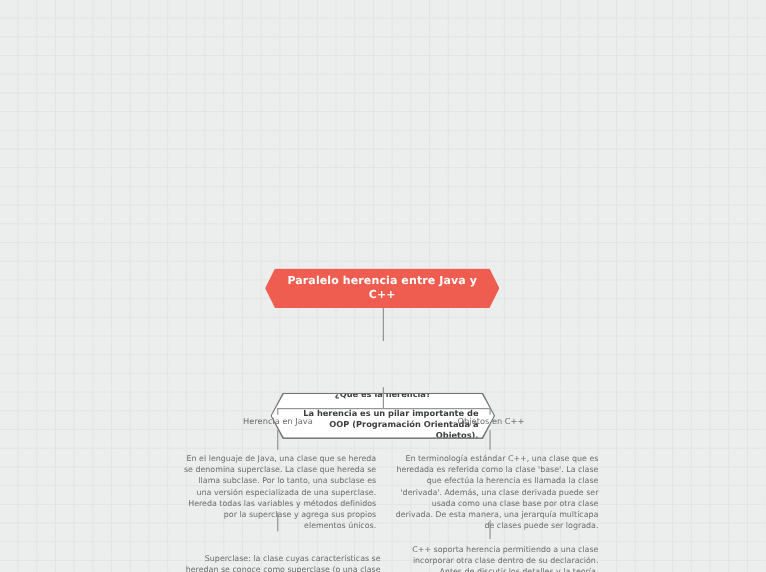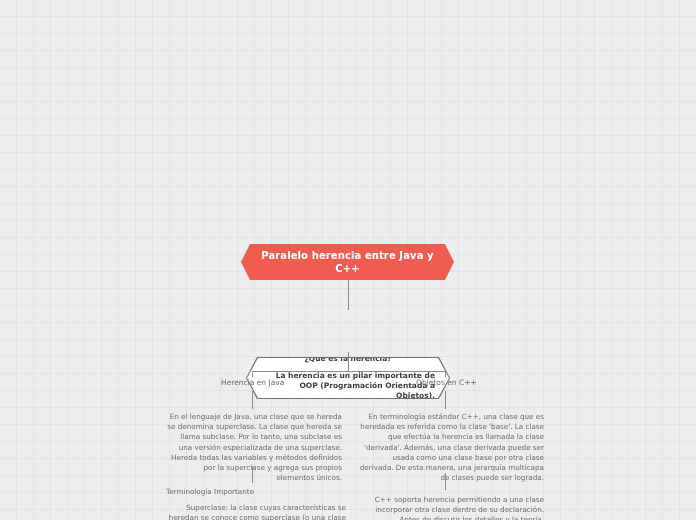--- a/index.html
+++ b/index.html
@@ -165,18 +165,17 @@
   <div class="conn-v" style="left:252px; top:391px; height:18px;"></div>
   <div class="conn-v" style="left:445px; top:391px; height:18px;"></div>
 
   <div class="para" id="para-java">En el lenguaje de Java, una clase que se hereda se denomina superclase. La clase que hereda se llama subclase. Por lo tanto, una subclase es una versión especializada de una superclase. Hereda todas las variables y métodos definidos por la superclase y agrega sus propios elementos únicos.</div>
 
   <div class="para" id="para-cpp">En terminología estándar C++, una clase que es heredada es referida como la clase 'base'. La clase que efectúa la herencia es llamada la clase 'derivada'. Además, una clase derivada puede ser usada como una clase base por otra clase derivada. De esta manera, una jerarquía multicapa de clases puede ser lograda.</div>
 
   <div class="conn-v" style="left:252px; top:466px; height:17px;"></div>
   <div class="conn-v" style="left:445px; top:473px; height:17px;"></div>
 
-  <div class="para-heading" id="heading-term">Terminología Importante</div>
   <div class="para" id="para-term">Superclase: la clase cuyas características se heredan se conoce como superclase (o una clase base o una</div>
 
   <div class="para" id="para-cpp2">C++ soporta herencia permitiendo a una clase incorporar otra clase dentro de su declaración. Antes de discutir los detalles y la teoría, comencemos por</div>
 
 </div>
 
 </body></html>

